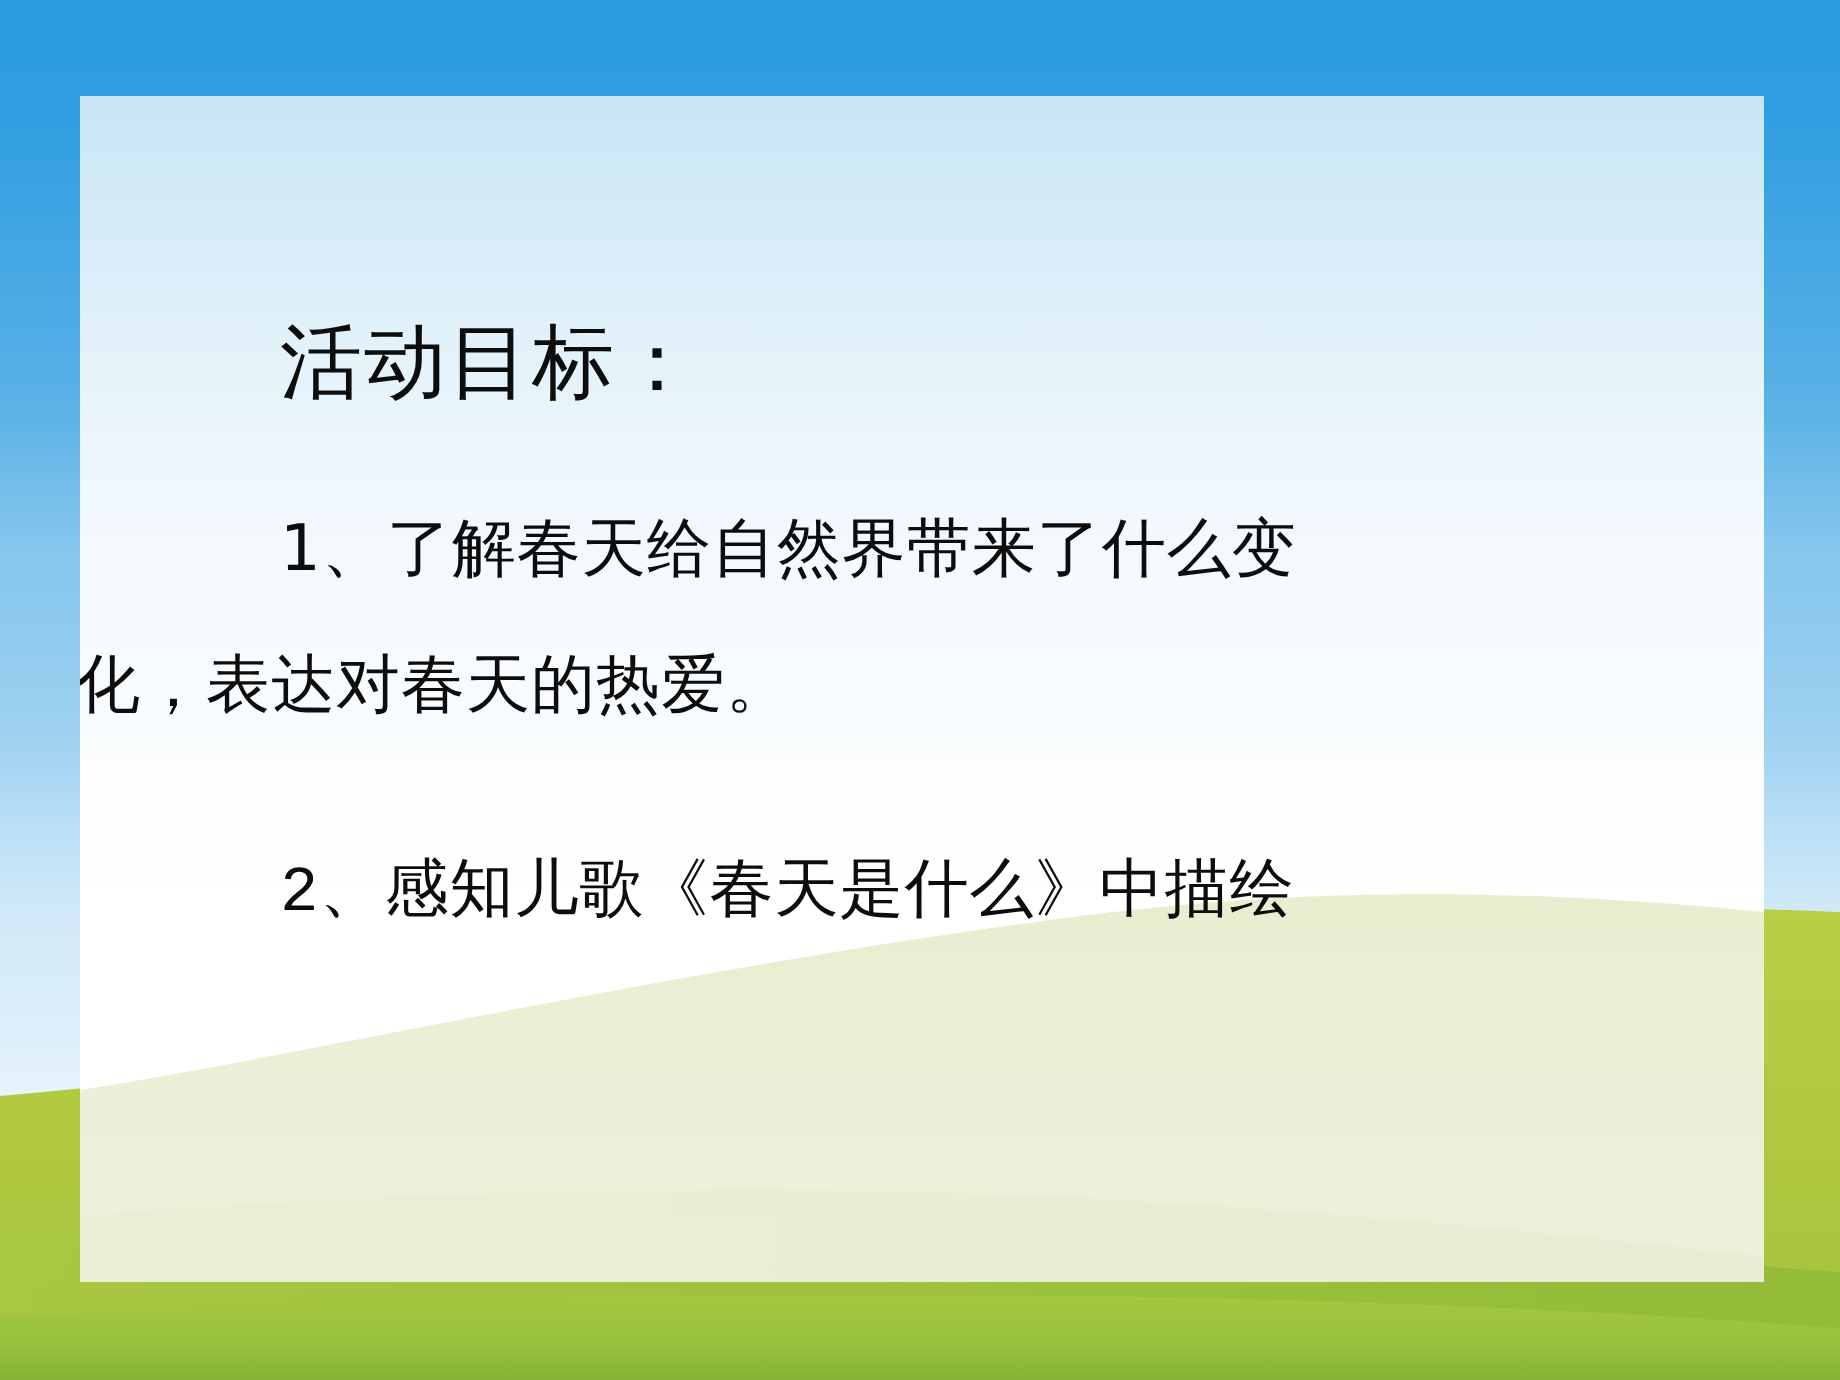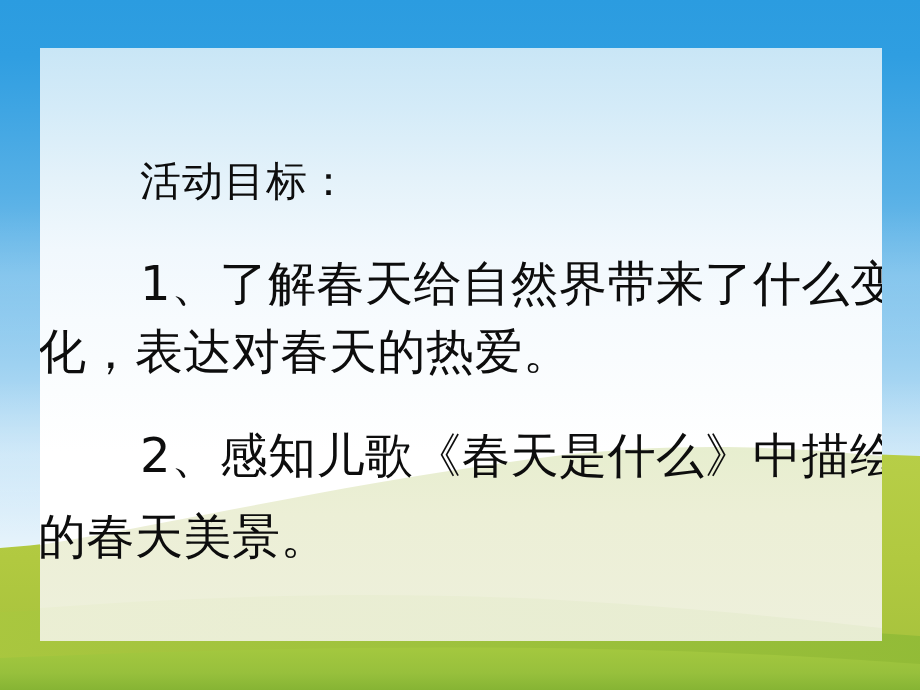--- a/index.html
+++ b/index.html
@@ -76,30 +76,30 @@
     width: 842px;
     height: 682px;
     padding: 0;
     box-sizing: border-box;
     margin-top: 44px;
   }
   .line {
     position: absolute;
     color: #0d0d0d;
     font-family: "DejaVu Sans", "Liberation Sans", sans-serif;
-    font-size: 48px;
+    font-size: 32px;
     font-weight: 400;
     letter-spacing: 0.5px;
     white-space: nowrap;
     line-height: 1.05;
   }
   .heading  { left: 100px; top: 68px;  font-size: 41px; letter-spacing: 1px; }
   .l1a      { left: 100px; top: 166px; }
   .l1b      { left: -2px;  top: 234px; }
-  .l2a      { left: 100px; top: 338px; }
+  .l2a      { left: 100px; top: 338px; font-family: Liberation Mono, monospace; }
   .l2b      { left: -2px;  top: 419px; }
   .l3a      { left: 100px; top: 514px; }
 </style>
 </head>
 <body>
 
 <div id="slide">
 
   <div class="bg-sky"></div>
   <div class="bg-cloudband"></div>
@@ -149,18 +149,17 @@
     </svg>
 
     <div class="text-layer">
 
       <div class="line heading">活动目标：</div>
 
       <div class="line l1a">1、了解春天给自然界带来了什么变</div>
       <div class="line l1b">化，表达对春天的热爱。</div>
 
       <div class="line l2a">2、感知儿歌《春天是什么》中描绘</div>
-      <div class="line l2b">的春天美景。</div>
 
 
     </div>
   </div>
 </div>
 
 </body></html>

